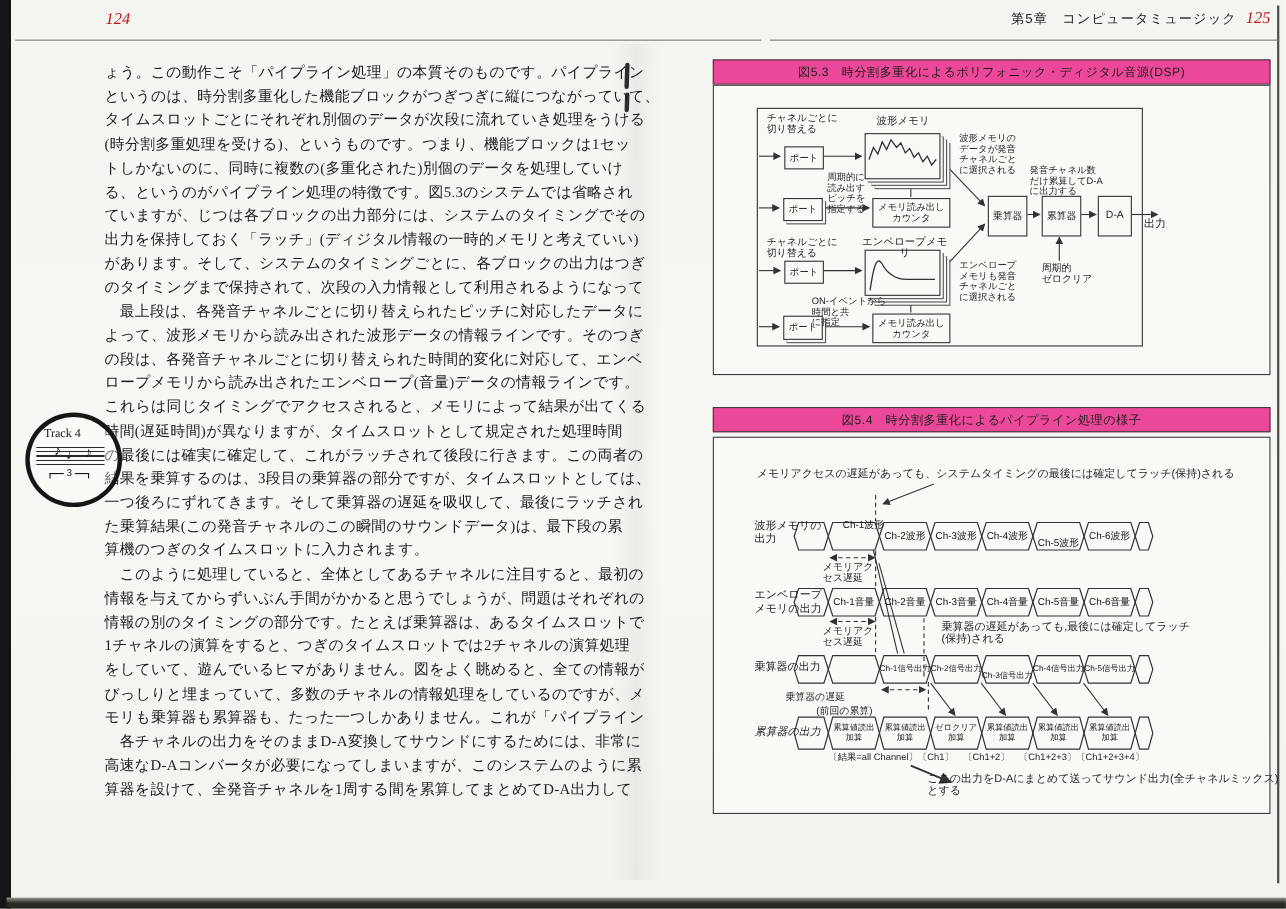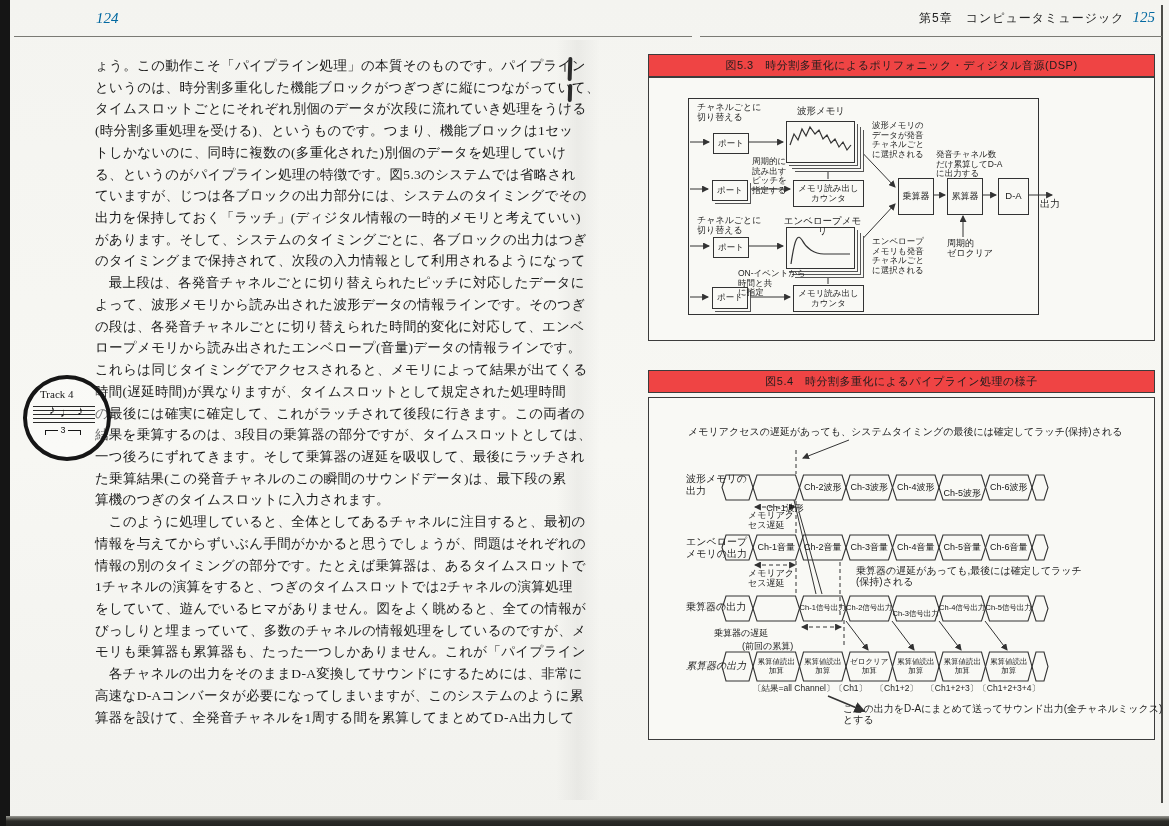--- a/index.html
+++ b/index.html
@@ -11,39 +11,39 @@
   .abs{position:absolute;}
   
   .edge-left{left:0;top:0;width:10px;height:826px;background:#151515;}
   .edge-right{left:1161px;top:5px;width:2px;height:798px;background:#4c4c48;}
   .edge-bottom{left:6px;top:816px;width:1163px;height:10px;
     background:linear-gradient(180deg,#9a9a94 0,#55554f 3px,#2b2b28 5px,#232320 10px);}
   .gutter{left:556px;top:40px;width:44px;height:760px;
     background:linear-gradient(90deg,rgba(0,0,0,0) 0%,rgba(0,0,0,0.045) 50%,rgba(0,0,0,0) 100%);}
   .gutter-mark{width:4px;background:#2c2c2c;border-radius:2px;transform:rotate(2deg);}
   
-  .pagenum{font-family:"Liberation Serif","DejaVu Serif",serif;font-style:italic;font-size:15px;color:#0369a1;}
+  .pagenum{font-family:"Liberation Serif","DejaVu Serif",serif;font-style:italic;font-size:15px;color:#b91c1c;}
   .rule{height:1px;background:#7a7a74;}
   .chap{font-size:12px;letter-spacing:1px;color:#222;}
   
   #text-block{left:95px;top:55px;width:448px;}
   .tline{height:21.72px;font-family:"Liberation Serif","DejaVu Serif",serif;
     font-size:13.5px;line-height:21.72px;letter-spacing:0.3px;white-space:nowrap;color:#1b1b1b;}
   
   .stamp{left:23px;top:375px;width:80px;height:78px;border:4px solid #161616;border-radius:50%;background:rgba(255,255,255,0.35);}
   .stamp-title{position:absolute;left:13px;top:9px;font-family:"Liberation Serif","DejaVu Serif",serif;font-size:11px;color:#161616;white-space:nowrap;}
   .staff{position:absolute;left:6px;top:27px;width:62px;height:17px;
     background:repeating-linear-gradient(180deg,#2a2a2a 0 1px,transparent 1px 4px);}
   .note{position:absolute;font-size:13px;color:#161616;line-height:1;}
   .triplet{position:absolute;left:17px;top:47px;width:38px;height:9px;display:flex;align-items:flex-start;justify-content:center;gap:2px;font-size:9px;color:#161616;line-height:9px;}
   .trip-bar{width:12px;height:4px;border-top:1px solid #161616;margin-top:4px;}
   .trip-bar.l{border-left:1px solid #161616;}
   .trip-bar.r{border-right:1px solid #161616;}
   
-  .figtitle{border:1px solid #3c3c3c;background:#ef4444;display:flex;align-items:center;justify-content:center;
+  .figtitle{border:1px solid #3c3c3c;background:#ec4899;display:flex;align-items:center;justify-content:center;
     font-size:11px;letter-spacing:0.5px;color:#1c1c1c;}
   .figbox{border:1px solid #3c3c3c;background:#f9f9f5;}
   .frame{border:1.3px solid #333;}
   .box{position:absolute;border:1px solid #333;background:#f9f9f5;display:flex;align-items:center;justify-content:center;
     text-align:center;color:#1b1b1b;z-index:6;line-height:1.1;}
   .stack2{box-shadow:2.5px 2.5px 0 -0.5px #f9f9f5,3px 3px 0 0 #555;}
   .stack3{box-shadow:2.5px 2.5px 0 -0.5px #f9f9f5,3px 3px 0 0 #555,5.5px 5.5px 0 -0.5px #f9f9f5,6px 6px 0 0 #555,8.5px 8.5px 0 -0.5px #f9f9f5,9px 9px 0 0 #555;}
   .lbl{position:absolute;font-size:8.5px;line-height:9.5px;color:#1d1d1d;white-space:pre-line;z-index:7;}
   .bus-cell{position:absolute;display:flex;align-items:center;justify-content:center;text-align:center;
     white-space:pre-line;line-height:1.1;color:#151515;z-index:7;}
@@ -199,21 +199,21 @@
 <div class="lbl" style="left:714px;top:629px;font-size:9px;">乗算器の遅延</div>
 
 <div class="lbl" style="left:742px;top:642px;font-size:9px;">(前回の累算)</div>
 <div class="lbl" style="left:686px;top:661px;font-size:10px;font-style:italic;">累算器の出力</div>
 
 <div class="lbl" style="left:753px;top:684px;font-size:8.5px;white-space:nowrap;">〔結果=all Channel〕〔Ch1〕　〔Ch1+2〕　〔Ch1+2+3〕〔Ch1+2+3+4〕</div>
 <div class="lbl" style="left:843px;top:703px;font-size:10px;line-height:11px;">ここの出力をD-Aにまとめて送ってサウンド出力(全チャネルミックス)
 とする</div>
 
 <div id="fig54-cells">
-    <div class="bus-cell" style="left: 753px; top: 496px; width: 64px; height: 25px; font-size: 9px;">Ch-1波形</div>
+    <div class="bus-cell" style="left: 753px; top: 465px; width: 64px; height: 25px; font-size: 9px;">Ch-1波形</div>
     <div class="bus-cell" style="left: 799.5px; top: 475px; width: 46.5px; height: 25px; font-size: 9px;">Ch-2波形</div>
     <div class="bus-cell" style="left: 846px; top: 475px; width: 46.5px; height: 25px; font-size: 9px;">Ch-3波形</div>
     <div class="bus-cell" style="left: 892.5px; top: 475px; width: 46.5px; height: 25px; font-size: 9px;">Ch-4波形</div>
     <div class="bus-cell" style="left: 939px; top: 475px; width: 46.5px; height: 37px; font-size: 9px;">Ch-5波形</div>
     <div class="bus-cell" style="left: 985.5px; top: 475px; width: 46.5px; height: 25px; font-size: 9px;">Ch-6波形</div>
     <div class="bus-cell" style="left: 753px; top: 535px; width: 46.5px; height: 25px; font-size: 9px;">Ch-1音量</div>
     <div class="bus-cell" style="left: 799.5px; top: 535px; width: 46.5px; height: 25px; font-size: 9px;">Ch-2音量</div>
     <div class="bus-cell" style="left: 846px; top: 535px; width: 46.5px; height: 25px; font-size: 9px;">Ch-3音量</div>
     <div class="bus-cell" style="left: 892.5px; top: 535px; width: 46.5px; height: 25px; font-size: 9px;">Ch-4音量</div>
     <div class="bus-cell" style="left: 939px; top: 535px; width: 46.5px; height: 25px; font-size: 9px;">Ch-5音量</div>

